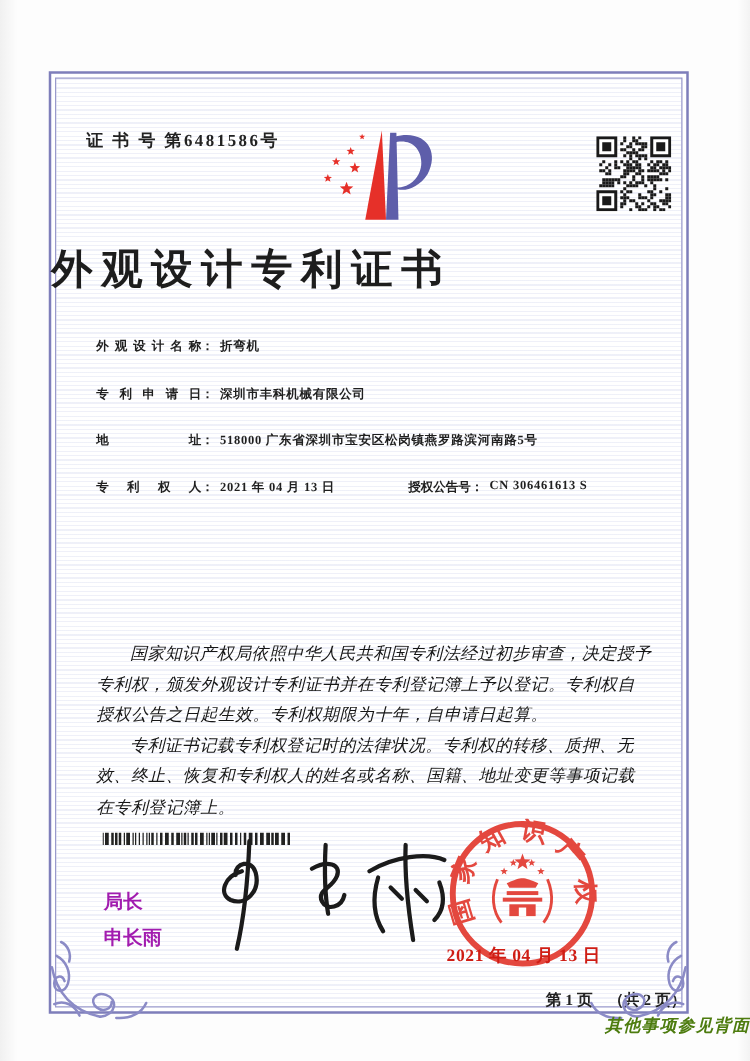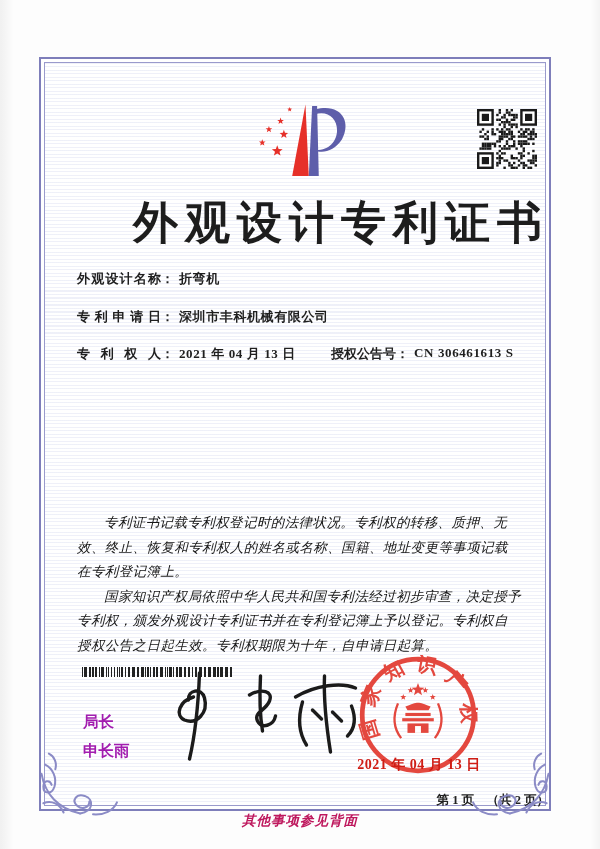--- a/index.html
+++ b/index.html
@@ -17,52 +17,53 @@
   }
   .frame-inner{
     position:absolute;inset:3px;border:1.5px solid #9a9acc;
     background:
       repeating-linear-gradient(to bottom,rgba(140,150,210,.14) 0 1px,rgba(255,255,255,0) 1px 3.5px);
   }
   .abs{position:absolute;}
   .cert-no{left:28px;top:45px;font-size:13.5px;font-weight:600;color:#222;letter-spacing:2px;}
   .logo{left:203px;top:38px;width:108px;height:88px;}
   .qr{left:436px;top:50px;width:60px;height:60px;}
-  .title{left:0;right:0;top:134px;text-align:right;font-size:45px;font-weight:700;
+  .title{left:0;right:0;top:134px;text-align:left;font-size:33px;font-weight:700;
     color:#1d1d1d;letter-spacing:7px;}
   .fields{left:36px;top:211px;right:30px;}
-  .frow{height:37.5px;font-size:13px;font-weight:600;color:#1f1f1f;white-space:nowrap;}
+  .frow{height:37.5px;font-size:10px;font-weight:600;color:#1f1f1f;white-space:nowrap;}
   .flabel{display:inline-block;width:84px;text-align:justify;text-align-last:justify;
     text-justify:inter-character;vertical-align:top;}
   .fcolon{display:inline-block;vertical-align:top;}
   .fvalue{display:inline-block;padding-left:5px;vertical-align:top;letter-spacing:.6px;}
-  .grant2{display:inline-block;margin-left:32px;}
+  .grant2{display:inline-block;margin-left:56px;}
   .paras{left:36px;top:452px;width:444px;font-size:13.5px;line-height:24.6px;color:#161616;
     font-style:italic;font-weight:500;}
   .paras p{margin:0;text-indent:2em;letter-spacing:.4px;}
   .barcode{left:41px;top:604px;width:150px;height:10px;}
   .signer{left:42px;top:648px;font-family:"Liberation Sans","DejaVu Sans",sans-serif;
     font-size:15.5px;font-weight:600;color:#a21caf;line-height:29px;}
   .signature{left:120px;top:608px;width:225px;height:95px;}
   .seal{left:317px;top:596px;width:120px;height:120px;opacity:.93;}
   .seal-date{left:316px;top:697px;width:124px;text-align:center;color:#cf1d15;
     font-size:14px;font-weight:700;letter-spacing:.5px;}
   .page-info{left:0;right:0;top:733px;text-align:right;font-size:12.5px;color:#222;font-weight:600;}
   .flourish{width:92px;height:92px;bottom:-9px;}
   .flourish.left{left:-5px;}
   .flourish.right{right:-5px;transform:scaleX(-1);}
-  .back-note{position:absolute;left:0;right:0;top:812px;text-align:center;font-size:13.5px;
-    font-style:italic;font-weight:600;color:#be185d;letter-spacing:1px;}
+  .back-note{position:absolute;left:0;right:0;top:812px;text-align:right;font-size:13.5px;
+    font-style:italic;font-weight:600;color:#4d7c0f;letter-spacing:1px;}
 </style>
 </head>
 <body>
 
 <div class="frame">
   <div class="frame-inner"></div>
 
+  <div class="abs cert-no">证 书 号 第6481586号</div>
 
   <svg class="abs logo" viewBox="0 0 130 100">
     <polygon points="74,6 58,92 78,92" fill="#e63029"></polygon>
     <polygon points="82,8 78,92 90,92 88,8" fill="#5e5eaa"></polygon>
     <path d="M86,12 C116,4 130,26 118,48 C109,62 94,66 85,61 C102,62 112,50 112,37 C112,22 100,13 85,18 Z" fill="#5e5eaa"></path>
     <g id="logoStars" fill="#e63029">
         <polygon points="55.0,9.0 55.7,11.0 57.9,11.1 56.2,12.4 56.8,14.4 55.0,13.3 53.2,14.4 53.8,12.4 52.1,11.1 54.3,11.0"></polygon>
         <polygon points="44.0,21.8 45.0,24.6 48.0,24.7 45.7,26.5 46.5,29.4 44.0,27.8 41.5,29.4 42.3,26.5 40.0,24.7 43.0,24.6"></polygon>
         <polygon points="30.0,31.8 31.0,34.6 34.0,34.7 31.7,36.5 32.5,39.4 30.0,37.8 27.5,39.4 28.3,36.5 26.0,34.7 29.0,34.6"></polygon>
         <polygon points="48.0,36.6 49.3,40.2 53.1,40.3 50.2,42.7 51.2,46.4 48.0,44.3 44.8,46.4 45.8,42.7 42.9,40.3 46.7,40.2"></polygon>
@@ -281,28 +282,31 @@
   <div class="abs title">外观设计专利证书</div>
 
   <div class="abs fields">
     <div class="frow">
       <span class="flabel">外观设计名称</span><span class="fcolon">：</span><span class="fvalue">折弯机</span>
     </div>
     <div class="frow">
       <span class="flabel">专利申请日</span><span class="fcolon">：</span><span class="fvalue">深圳市丰科机械有限公司</span>
     </div>
     <div class="frow">
+      <span class="flabel">地址</span><span class="fcolon">：</span><span class="fvalue">518000 广东省深圳市宝安区松岗镇燕罗路滨河南路5号</span>
+    </div>
+    <div class="frow">
       <span><span class="flabel">专利权人</span><span class="fcolon">：</span><span class="fvalue">2021 年 04 月 13 日</span></span>
       <span class="grant2"><span>授权公告号</span><span class="fcolon">：</span><span class="fvalue">CN 306461613 S</span></span>
     </div>
   </div>
 
   <div class="abs paras">
+    <p>国家知识产权局依照中华人民共和国专利法经过初步审查，决定授予专利权，颁发外观设计专利证书并在专利登记簿上予以登记。专利权自授权公告之日起生效。专利权期限为十年，自申请日起算。</p>
     <p>专利证书记载专利权登记时的法律状况。专利权的转移、质押、无效、终止、恢复和专利权人的姓名或名称、国籍、地址变更等事项记载在专利登记簿上。</p>
-    <p>国家知识产权局依照中华人民共和国专利法经过初步审查，决定授予专利权，颁发外观设计专利证书并在专利登记簿上予以登记。专利权自授权公告之日起生效。专利权期限为十年，自申请日起算。</p>
   </div>
 
   <div class="abs barcode" id="barcodeBox"><svg width="150" height="10" viewBox="0 0 150 10">
         <g fill="#222">
           <rect x="0" y="0" width="1" height="10"></rect>
           <rect x="2" y="0" width="3" height="10"></rect>
           <rect x="7" y="0" width="2" height="10"></rect>
           <rect x="10" y="0" width="2" height="10"></rect>
           <rect x="13" y="0" width="2" height="10"></rect>
           <rect x="17" y="0" width="1" height="10"></rect>

